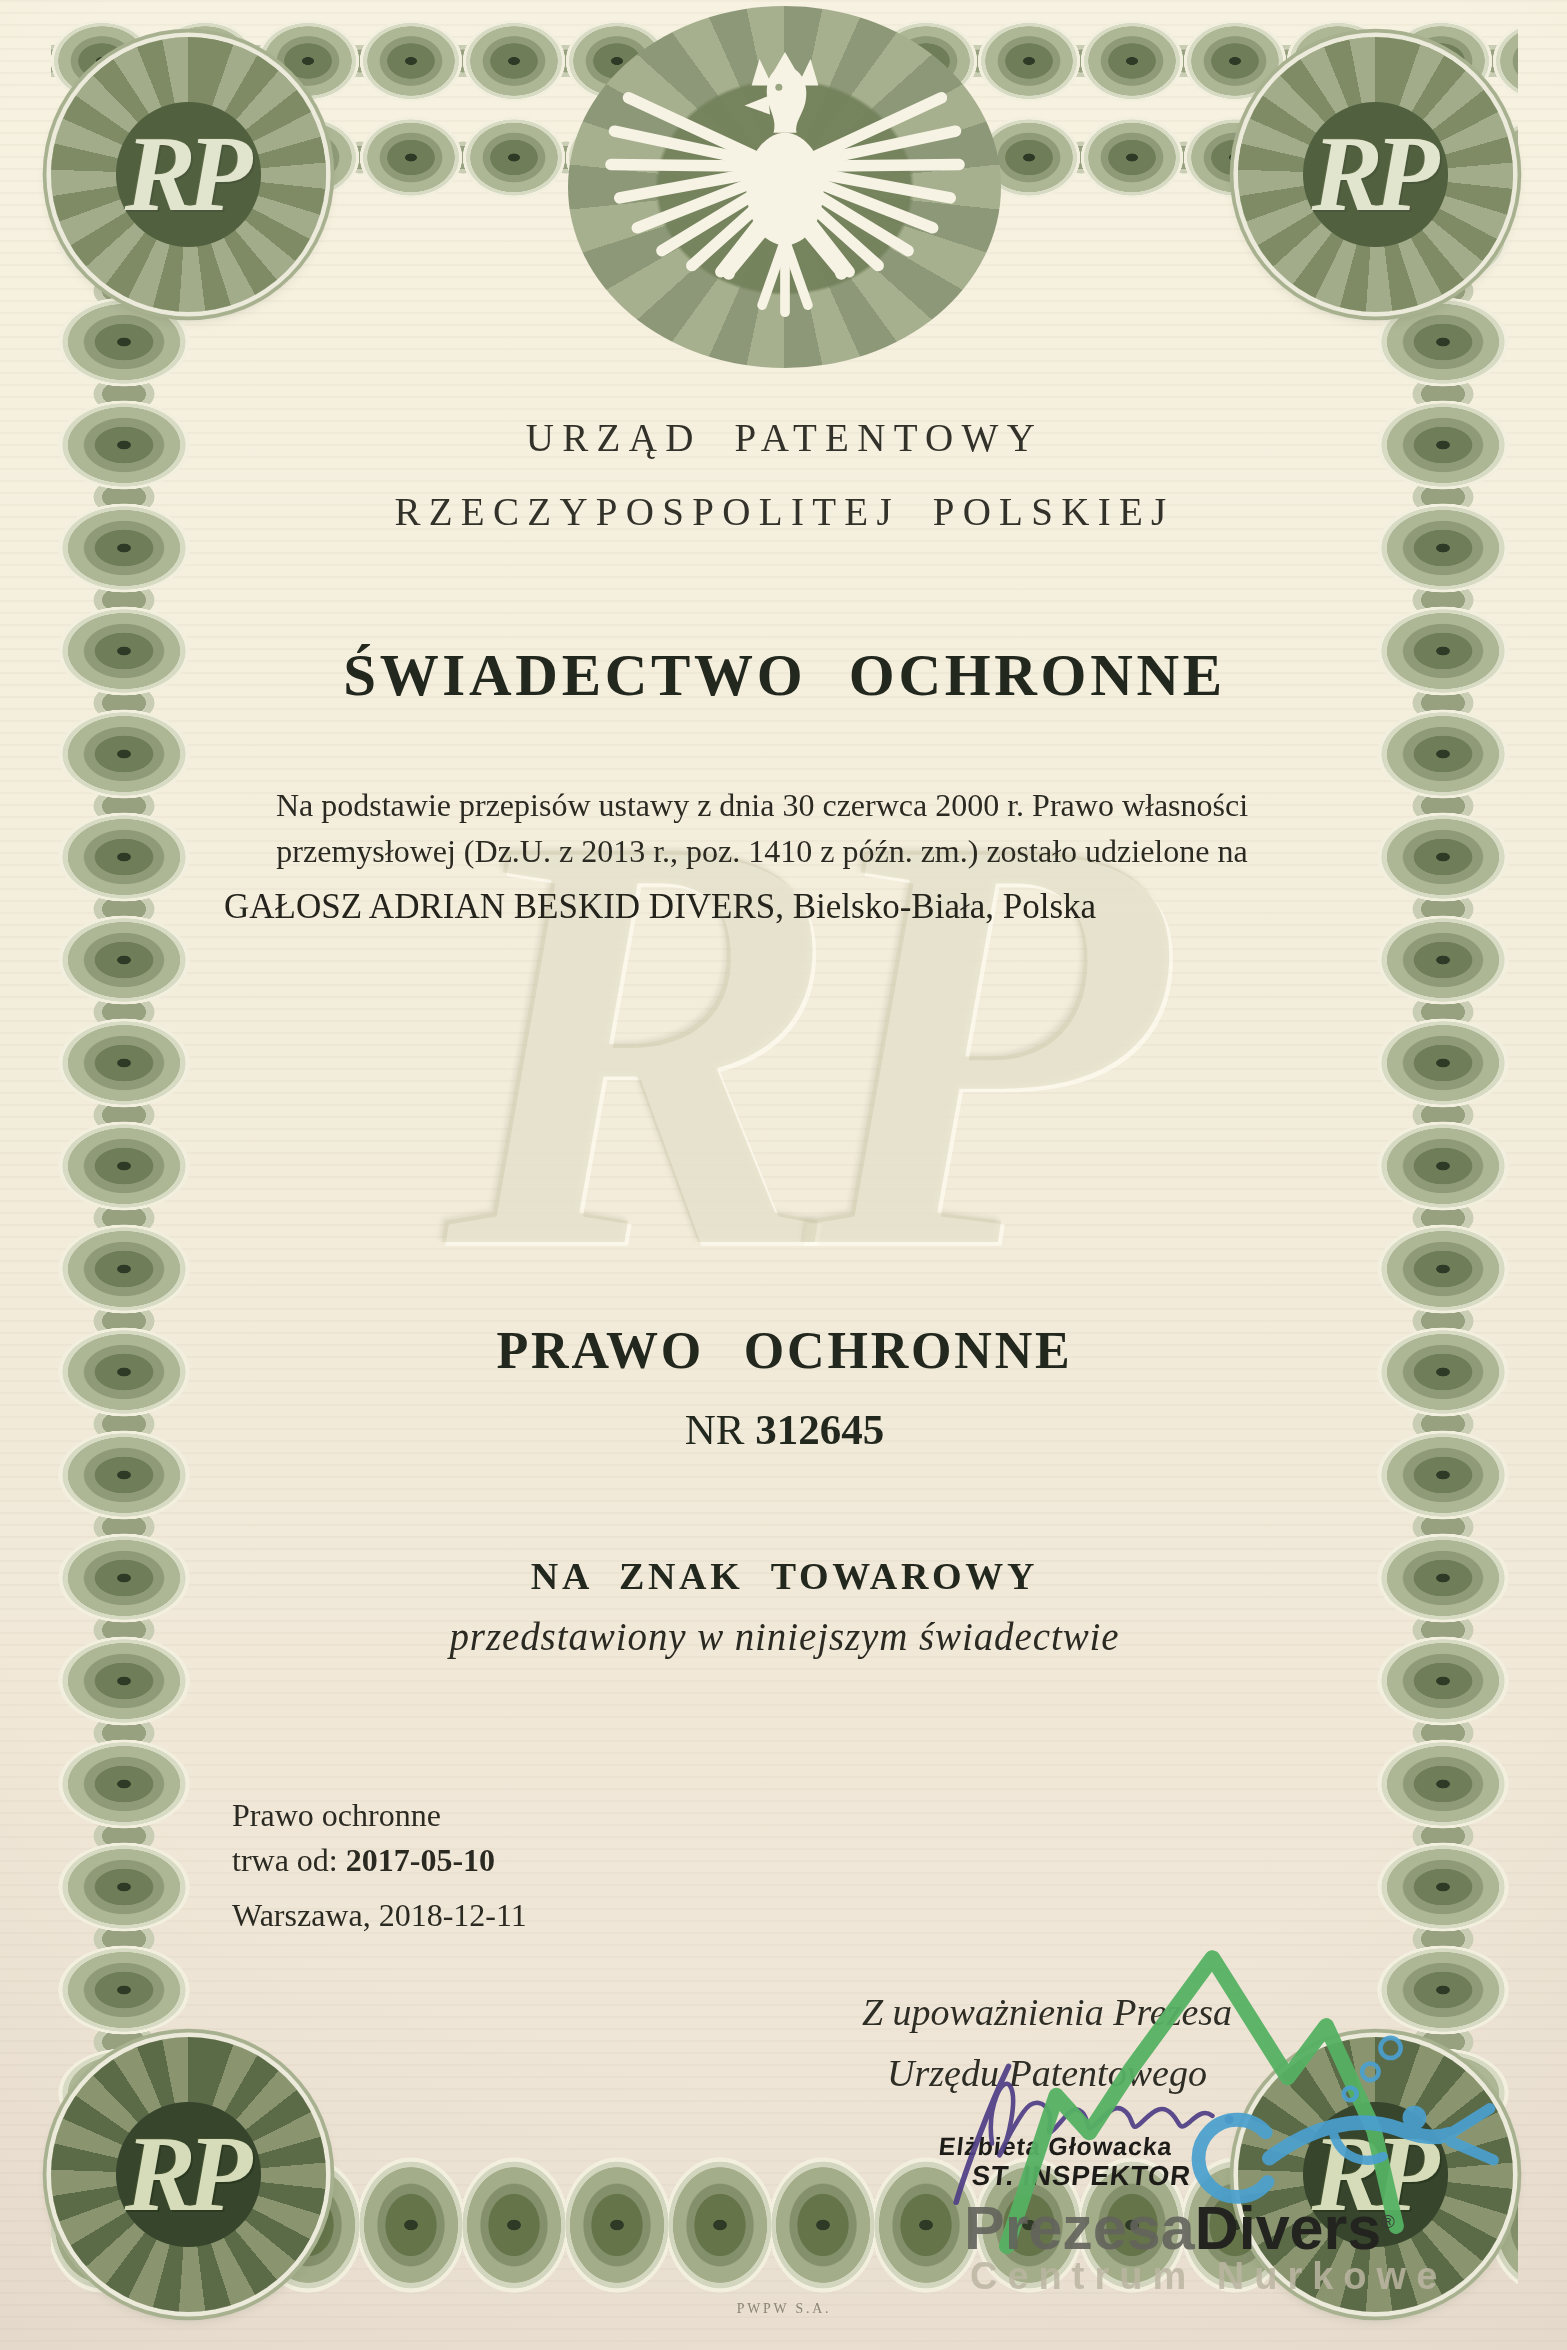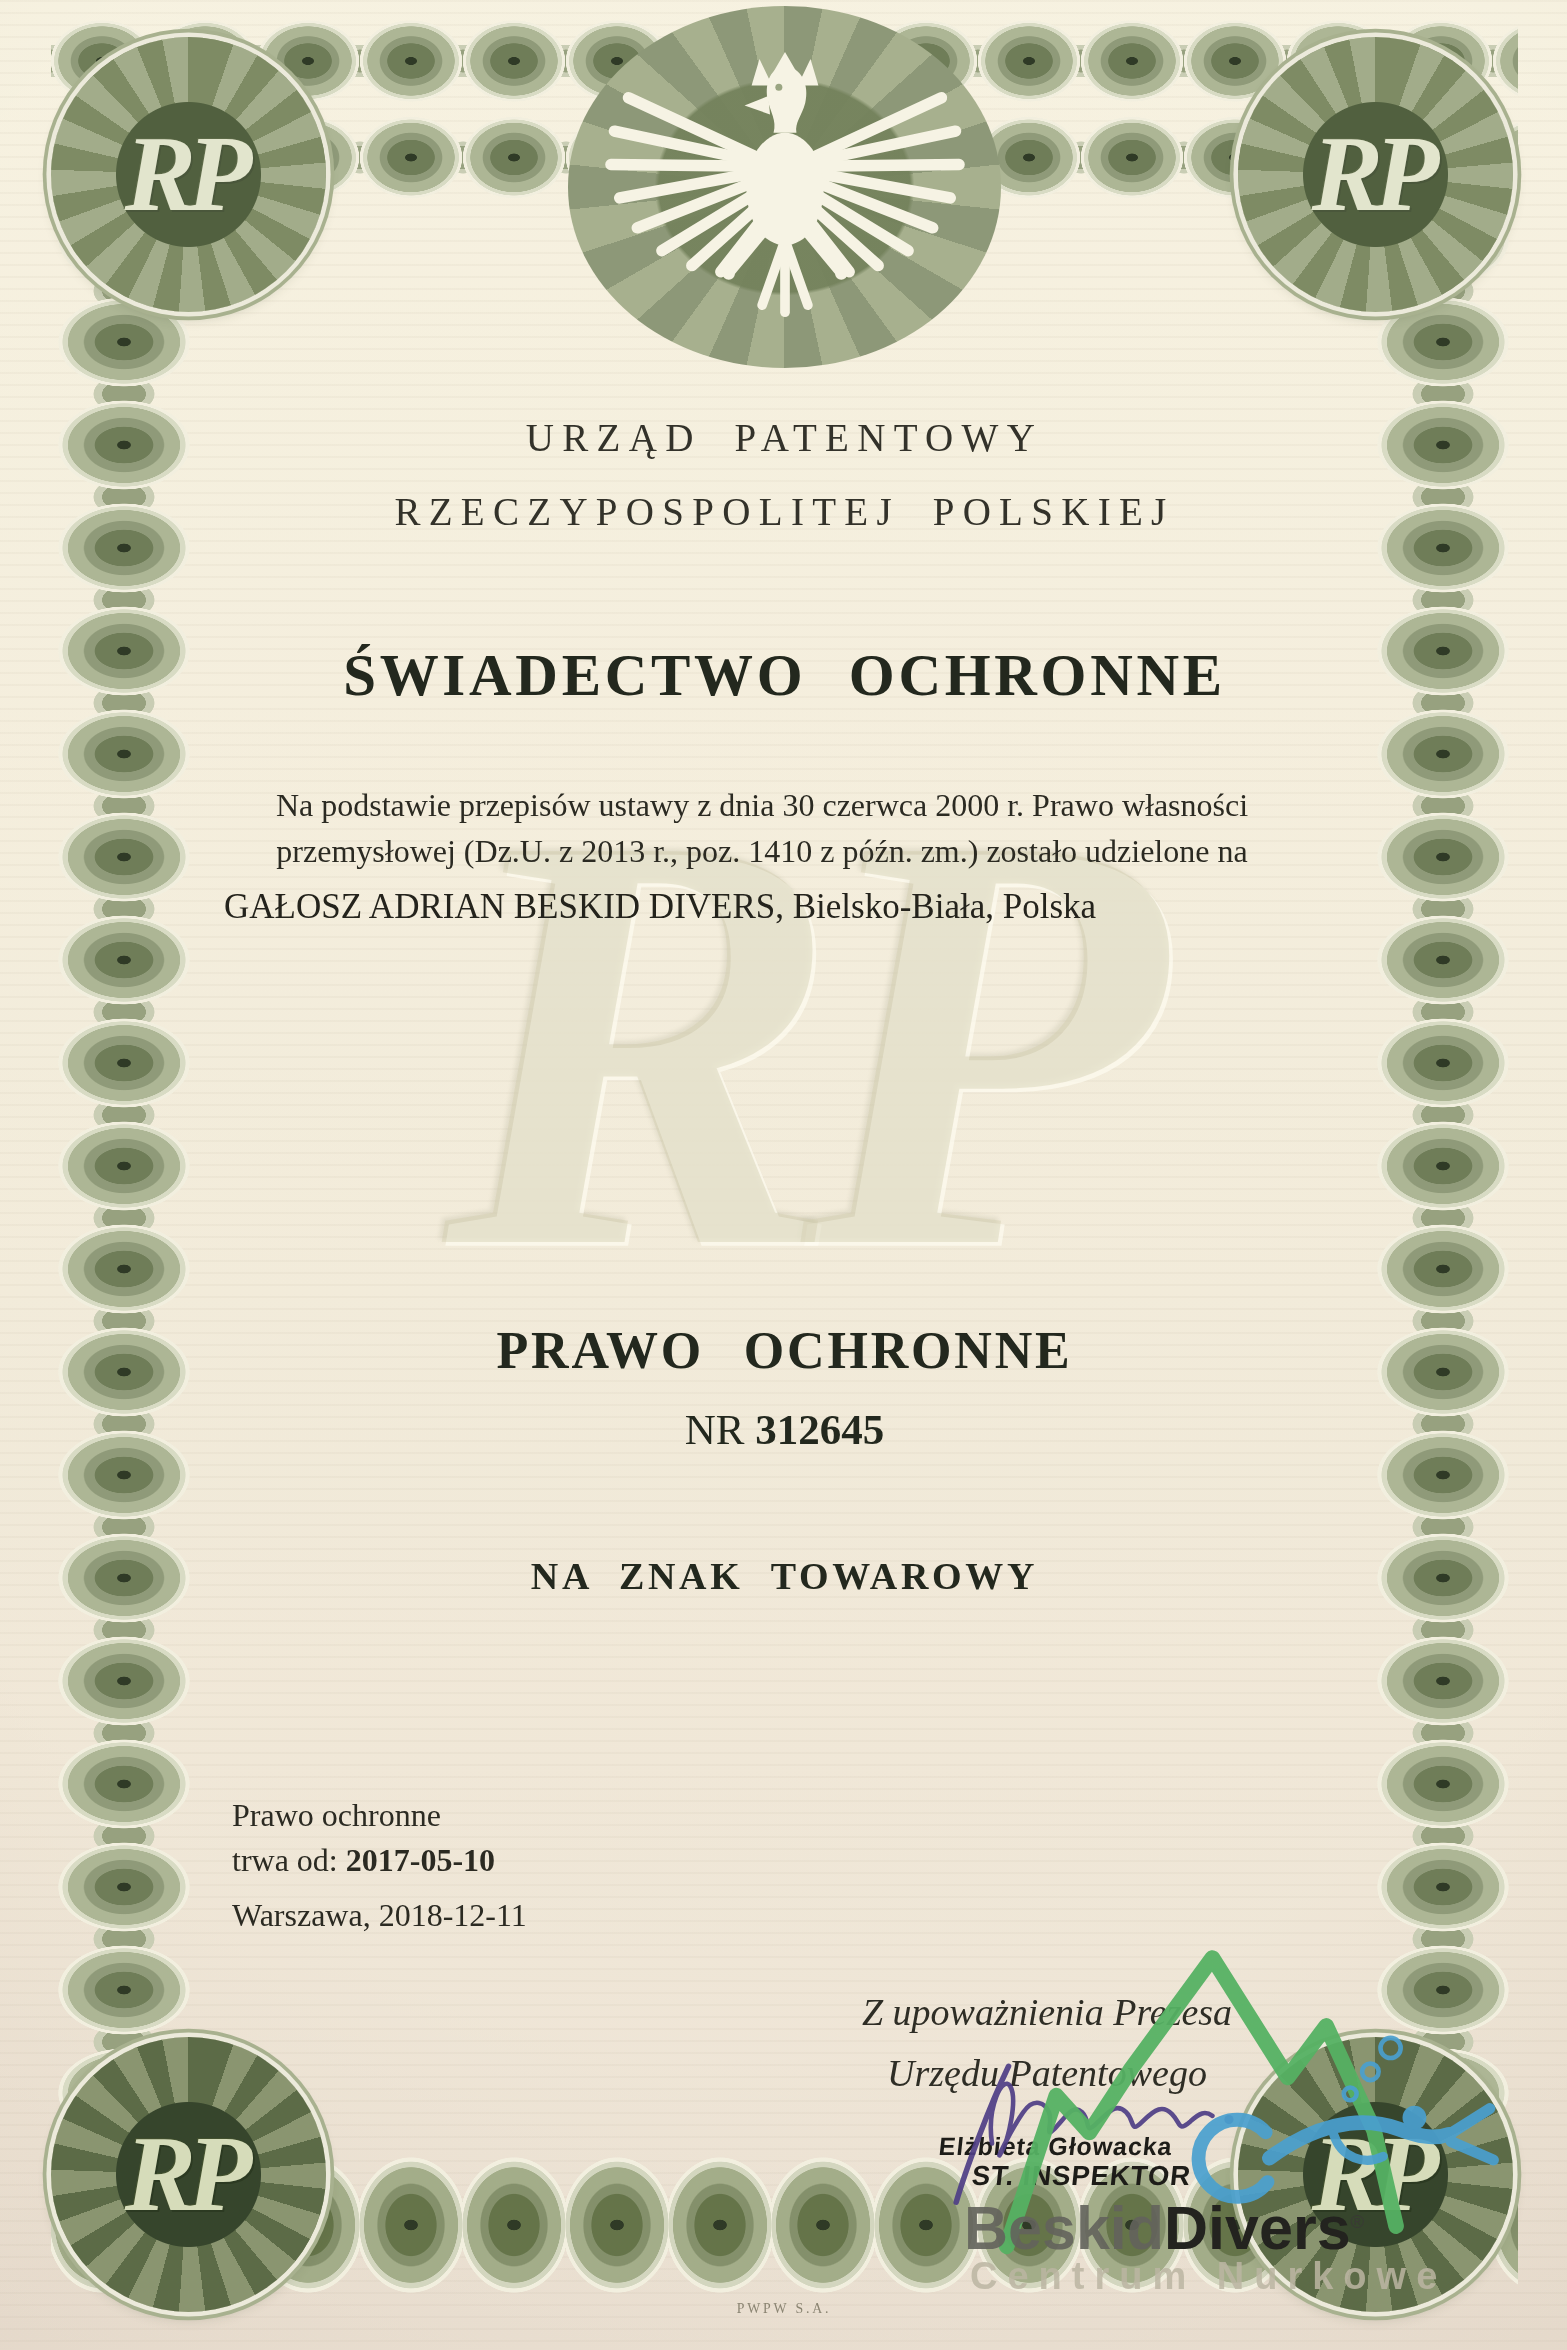--- a/index.html
+++ b/index.html
@@ -214,20 +214,21 @@
 
   <div class="txt holder">GAŁOSZ ADRIAN BESKID DIVERS, Bielsko-Biała, Polska</div>
 
   <div class="txt center-block grant-title">PRAWO OCHRONNE</div>
   <div class="txt center-block nr-line">
     <span>NR</span>
     <span class="val">312645</span>
   </div>
 
   <div class="txt center-block subject-title">NA ZNAK TOWAROWY</div>
+  <div class="txt center-block subject-sub">przedstawiony w niniejszym świadectwie</div>
 
   <div class="txt validity">
     <div>Prawo ochronne</div>
     <div>
       <span>trwa od:</span>
       <span class="date">2017-05-10</span>
     </div>
   </div>
   <div class="txt place-date">Warszawa, 2018-12-11</div>
 
@@ -258,17 +259,17 @@
       <circle cx="1540" cy="2306" r="13" fill="#4aa0cf" stroke="none"></circle>
       <path stroke-width="12" d="M1578 2324 L1622 2296 M1580 2332 L1626 2352"></path>
       <path stroke-width="10" d="M1452 2324 C1460 2350 1486 2358 1506 2348"></path>
       <circle cx="1470" cy="2280" r="7" stroke-width="5"></circle>
       <circle cx="1492" cy="2256" r="9" stroke-width="5"></circle>
       <circle cx="1514" cy="2230" r="11" stroke-width="5"></circle>
     </g>
   </svg>
 
   <div class="brand">
-    <span class="b1">Beskid</span><span class="b2">Divers</span><sup>®</sup>
+    <span class="b1">Prezesa</span><span class="b2">Divers</span><sup>®</sup>
   </div>
   <div class="brand-sub">Centrum Nurkowe</div>
 </div>
 
 
 </body></html>

